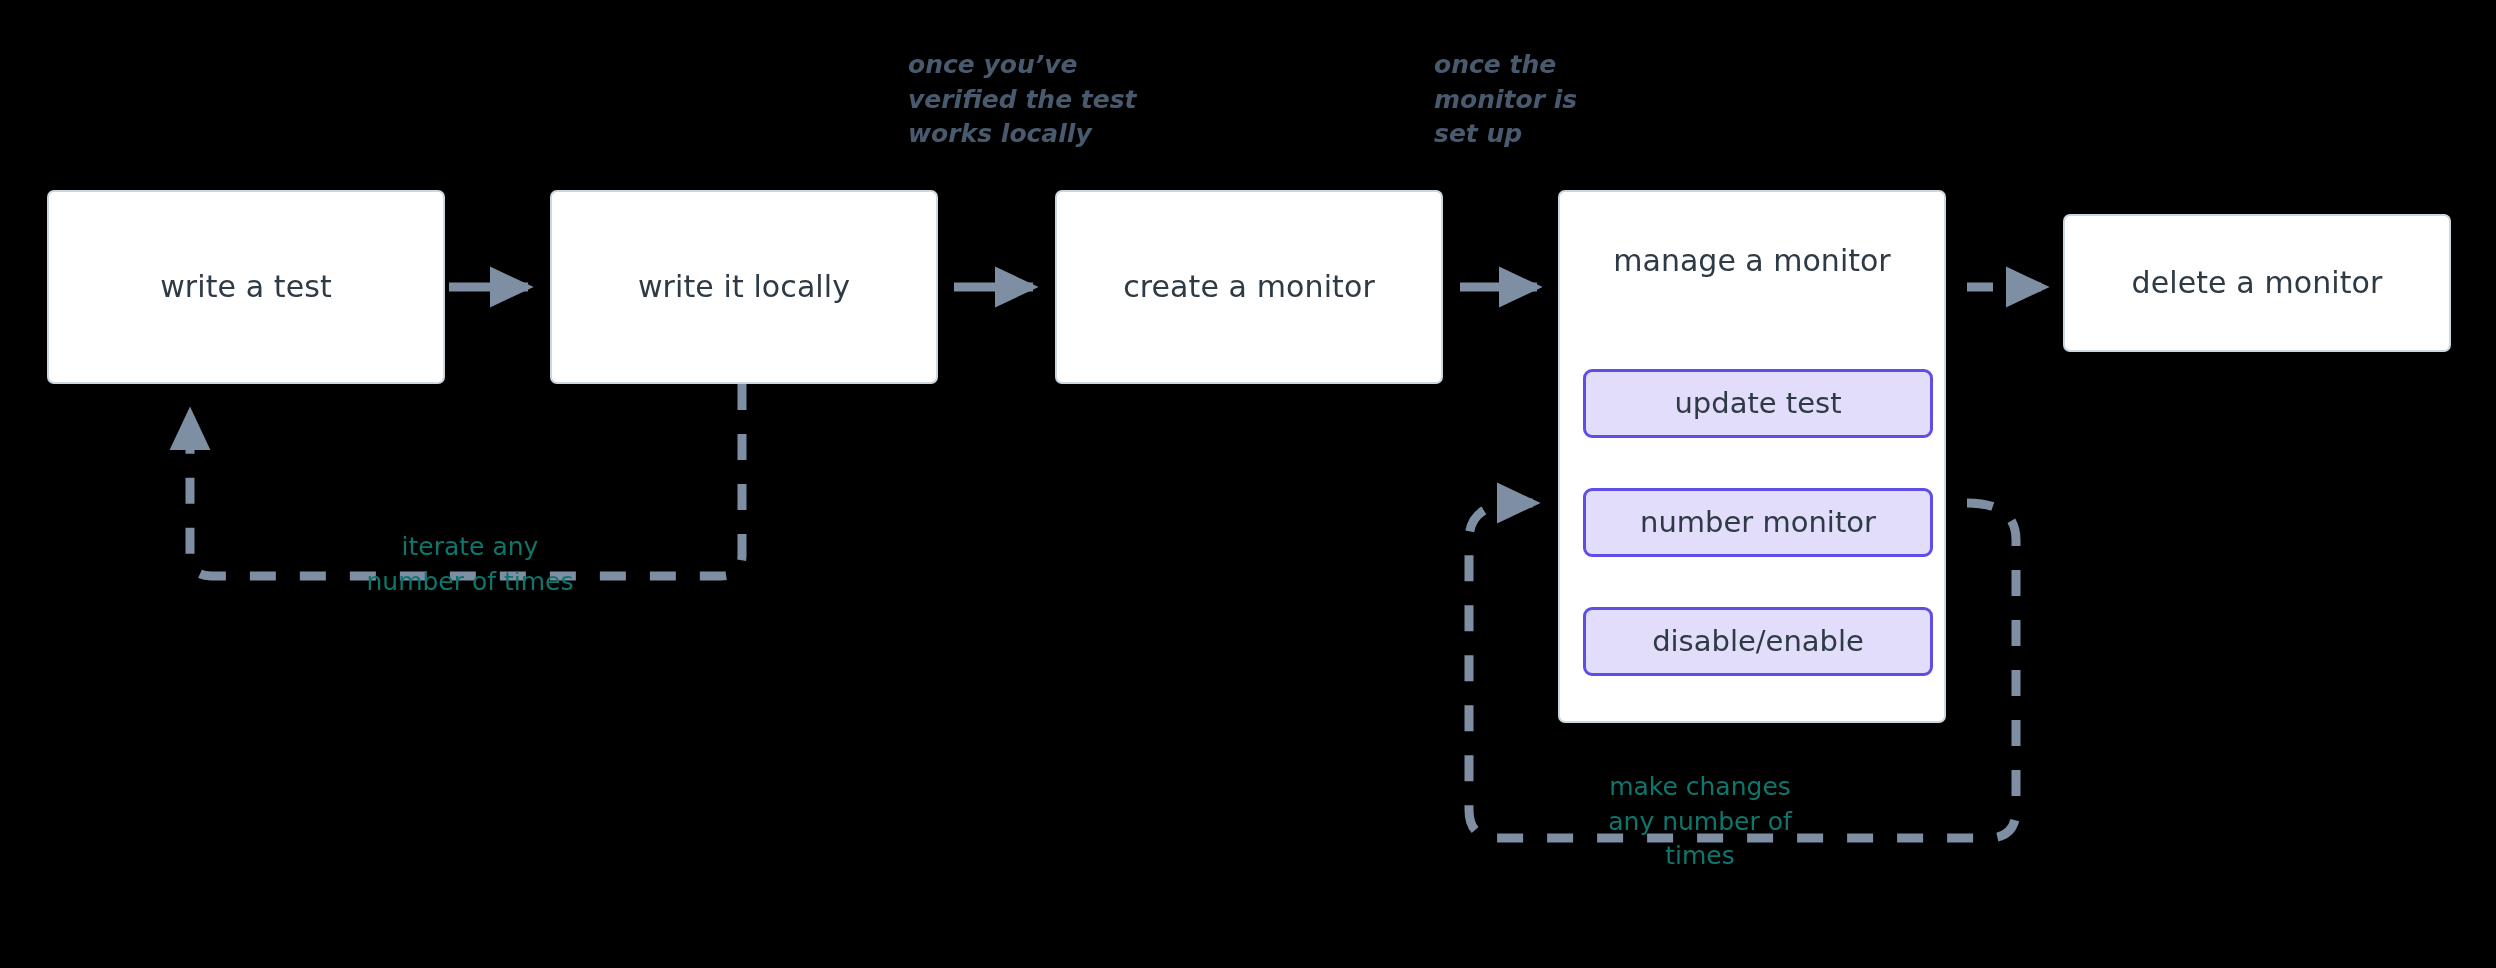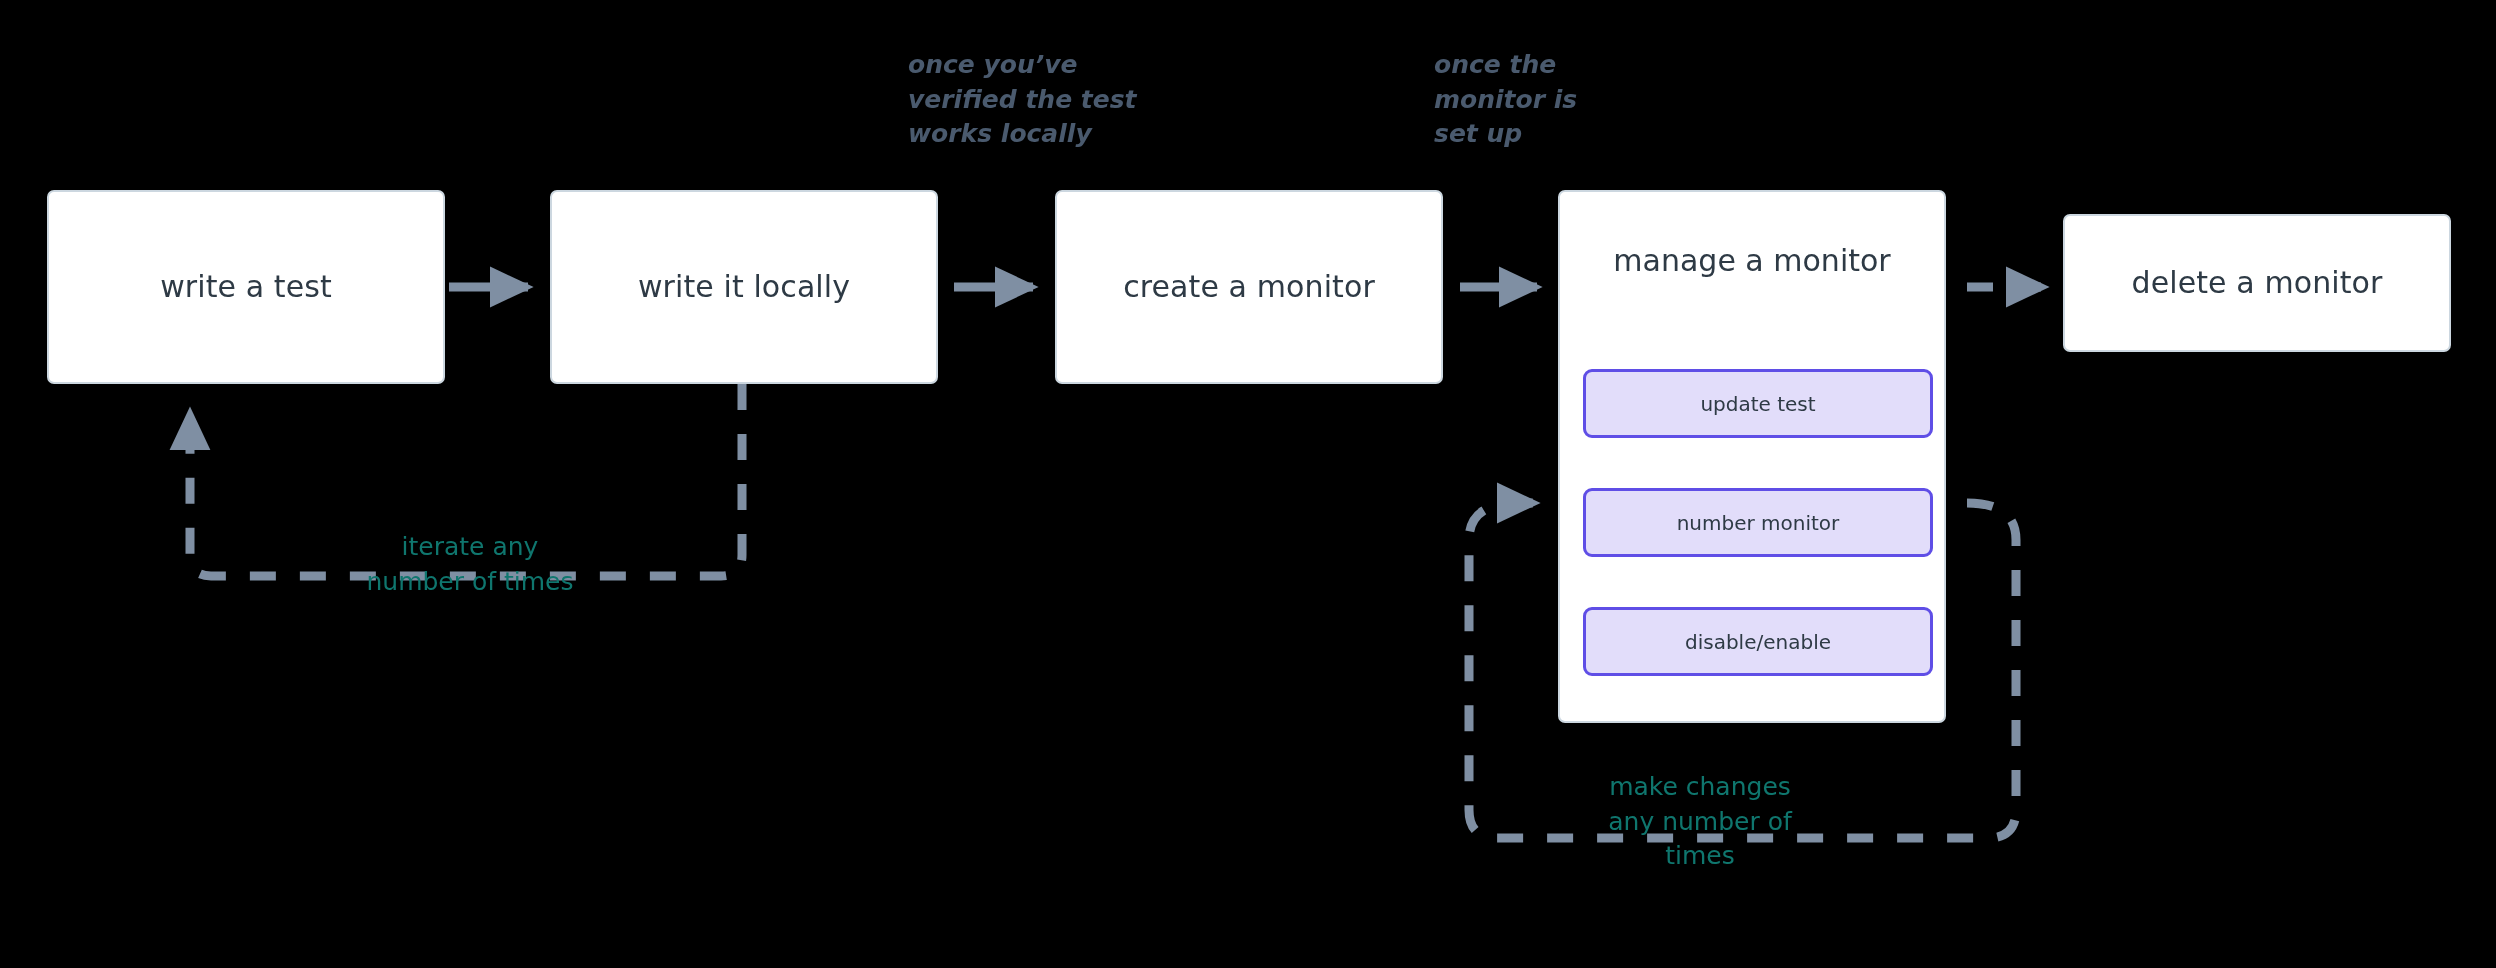--- a/index.html
+++ b/index.html
@@ -61,21 +61,21 @@
   .sub-node {
     width: 350px;
     height: 69px;
     background: #e2ddfa;
     border: 3px solid #5f4ee6;
     border-radius: 9px;
     box-sizing: border-box;
     display: flex;
     align-items: center;
     justify-content: center;
-    font-size: 20px;
+    font-size: 29px;
     color: #2e3a45;
     line-height: 1.2;
   }
   #sub-update-test { position: absolute; left: 1583px; top: 369px; }
   #sub-update-monitor { position: absolute; left: 1583px; top: 488px; }
   #sub-disable-enable { position: absolute; left: 1583px; top: 607px; }
 
   .edge-label {
     position: absolute;
     color: #0f766e;

